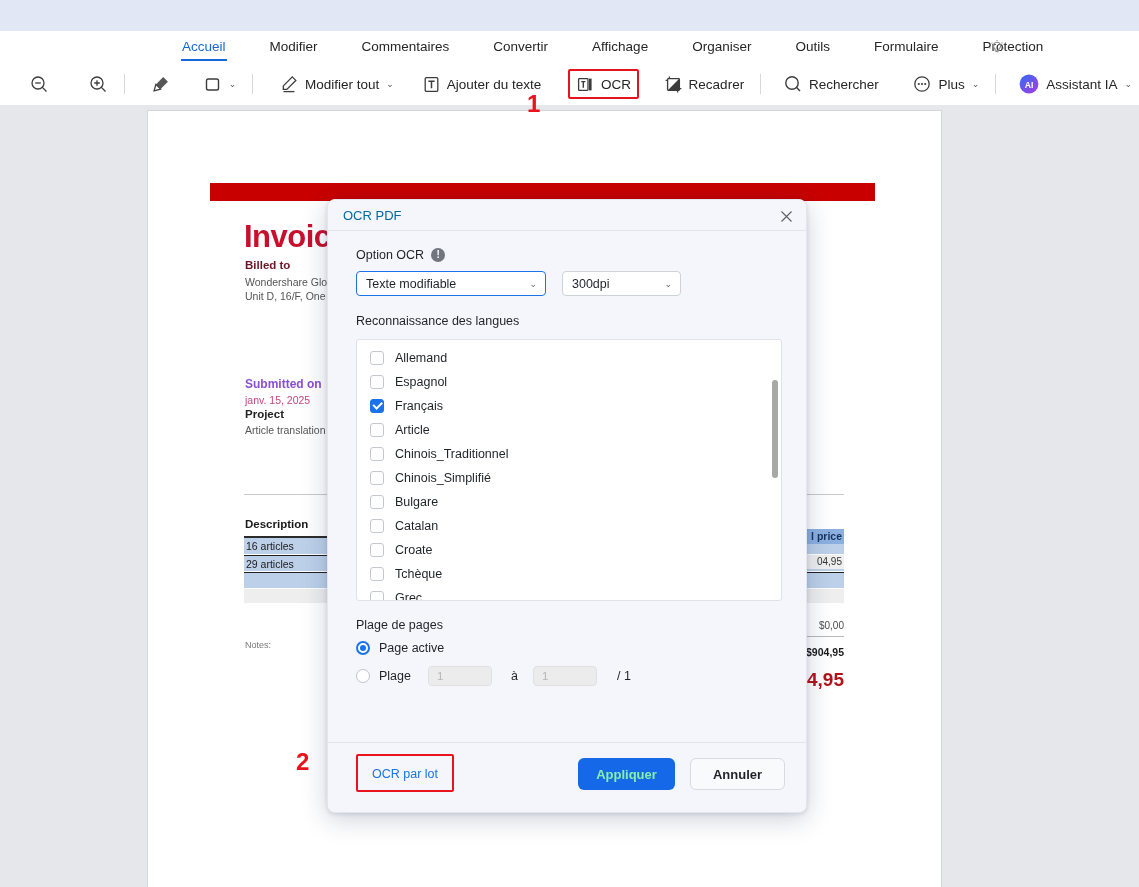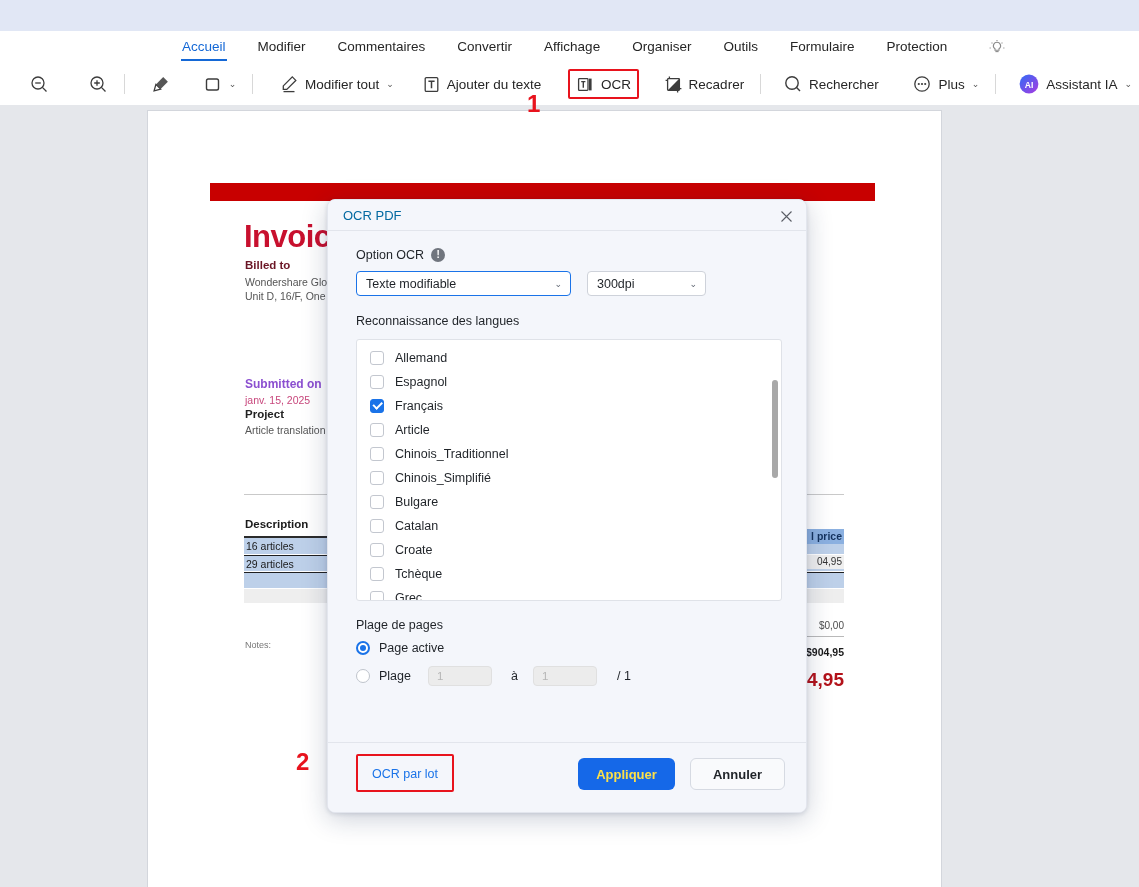--- a/index.html
+++ b/index.html
@@ -17,21 +17,21 @@
     background: #e1e7f5;
   }
 
   
   .menubar {
     position: absolute; left: 0; top: 31px; width: 1139px; height: 32px;
     background: #ffffff;
   }
   .menu-items {
     position: absolute; left: 168px; top: 0; height: 32px;
-    display: flex; align-items: center; gap: 4px;
+    display: flex; align-items: center; gap: 16px;
   }
   .menu-item {
     position: relative;
     font-size: 13.5px; color: #262626; padding: 0 14px; line-height: 32px;
     white-space: nowrap; cursor: default;
   }
   .menu-item.active { color: #1468d6; }
   .menu-item.active::after {
     content: ""; position: absolute; left: 13px; right: 13px; bottom: 2px;
     height: 2px; background: #1468d6;
@@ -197,21 +197,21 @@
     line-height: 1;
   }
   .row-selects { display: flex; gap: 16px; margin-top: 9px; }
   .sel {
     position: relative; height: 25px; border-radius: 4px;
     background: #ffffff; border: 1px solid #ced2da;
     font-size: 12.5px; color: #1f2328;
     display: flex; align-items: center; padding: 0 20px 0 9px;
   }
   .sel.focus { border: 1.5px solid #1a73e8; }
-  .sel.w1 { width: 215px; }
+  .sel.w1 { width: 190px; }
   .sel.w2 { width: 119px; }
   .sel .chev {
     position: absolute; right: 8px; top: 50%; transform: translateY(-50%);
     font-size: 9px; color: #5f6672;
   }
 
   .langbox {
     margin-top: 11px; width: 426px; height: 262px;
     background: #ffffff; border: 1px solid #dfe2e8; border-radius: 3px;
     position: relative; overflow: hidden;
@@ -275,21 +275,21 @@
     padding: 8px 14px;
   }
   .batch-link { font-size: 12.5px; color: #1a73e8; cursor: default; }
   .btn {
     height: 32px; border-radius: 6px; font-size: 13px;
     display: flex; align-items: center; justify-content: center;
     cursor: default;
   }
   .btn-primary {
     position: absolute; right: 131px; top: 15px; width: 97px;
-    background: #1568e8; color: #fde047; font-weight: bold;
+    background: #1568e8; color: #86efac; font-weight: bold;
   }
   .btn-secondary {
     position: absolute; right: 21px; top: 15px; width: 95px;
     background: #f9fafc; color: #1f2328; border: 1px solid #d6dae2; font-weight: bold;
   }
 </style>
 </head>
 <body>
 
 <div id="app">

